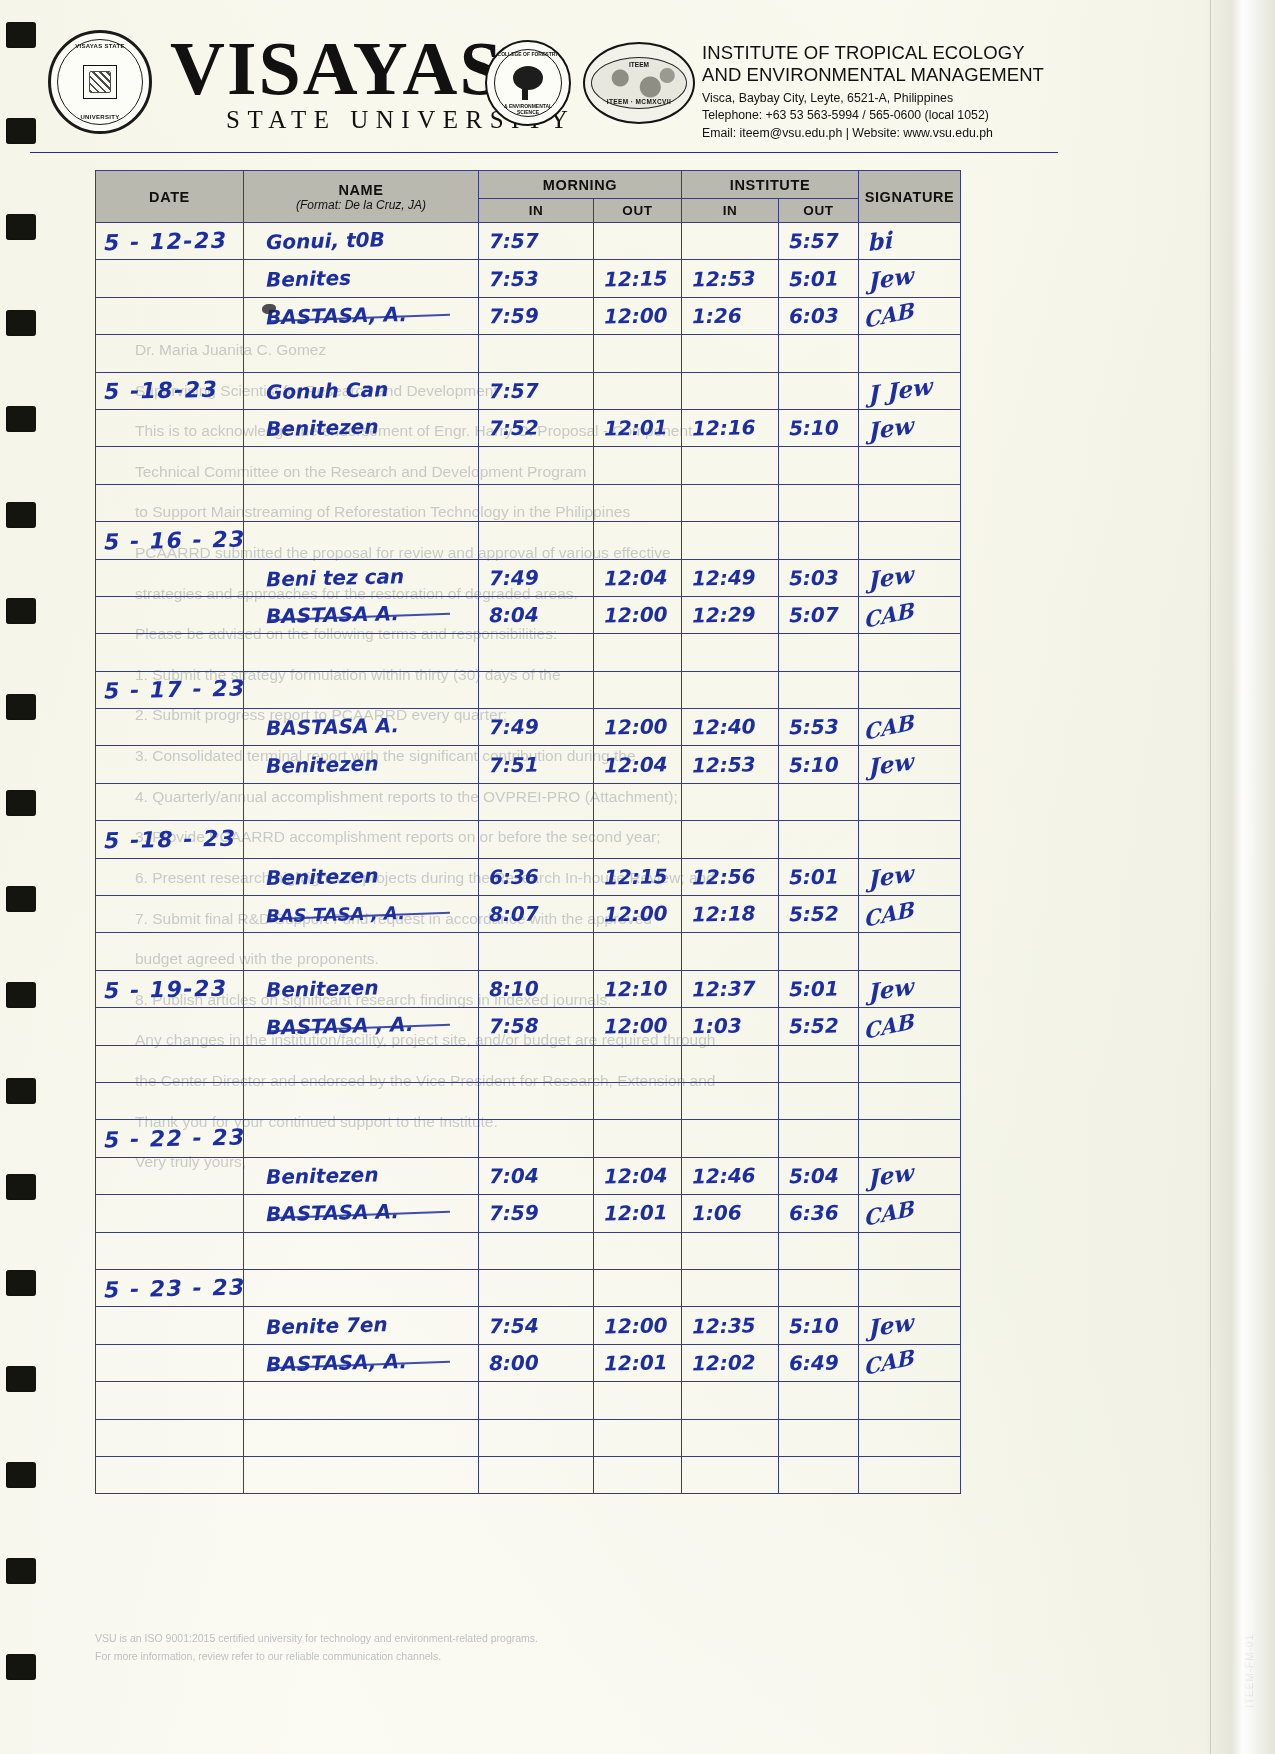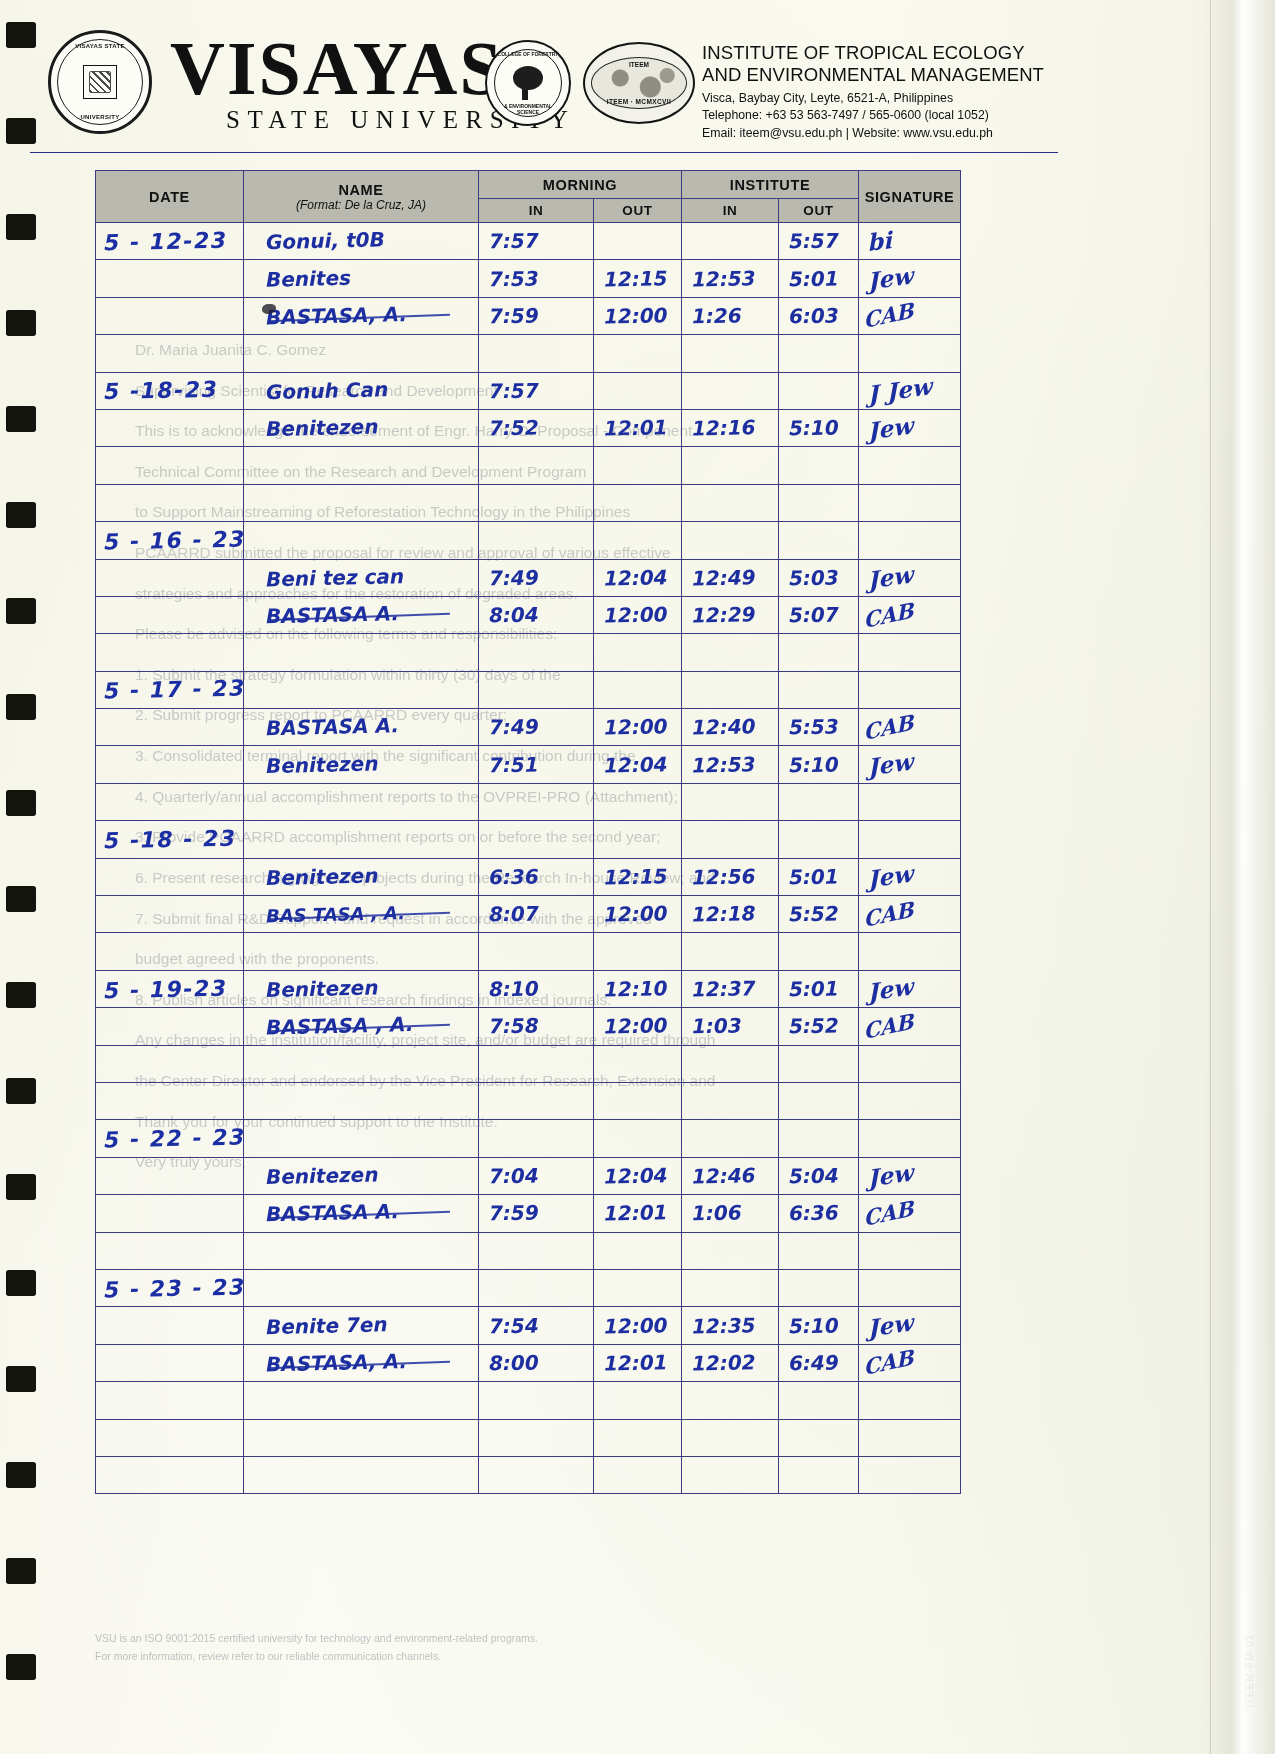--- a/index.html
+++ b/index.html
@@ -331,21 +331,21 @@
       <div class="globe">
         <div class="cap">ITEEM</div>
         <div class="cap2">ITEEM · MCMXCVII</div>
       </div>
     </div>
 
     <div class="orgblock">
       <div class="t1">INSTITUTE OF TROPICAL ECOLOGY AND ENVIRONMENTAL MANAGEMENT</div>
       <div class="t2">
         <div>Visca, Baybay City, Leyte, 6521-A, Philippines</div>
-        <div>Telephone: +63 53 563-7497 / 565-0600 (local 1052)</div>
+        <div>Telephone: +63 53 563-5994 / 565-0600 (local 1052)</div>
         <div>Email:  iteem@vsu.edu.ph | Website:  www.vsu.edu.ph</div>
       </div>
     </div>
   </div>
   <div class="hr-head"></div>
 
   <div class="bleed" id="bleed">
       <div>Dr. Maria Juanita C. Gomez</div>
       <div>Supervising Scientist for Research and Development</div>
       <div></div>

